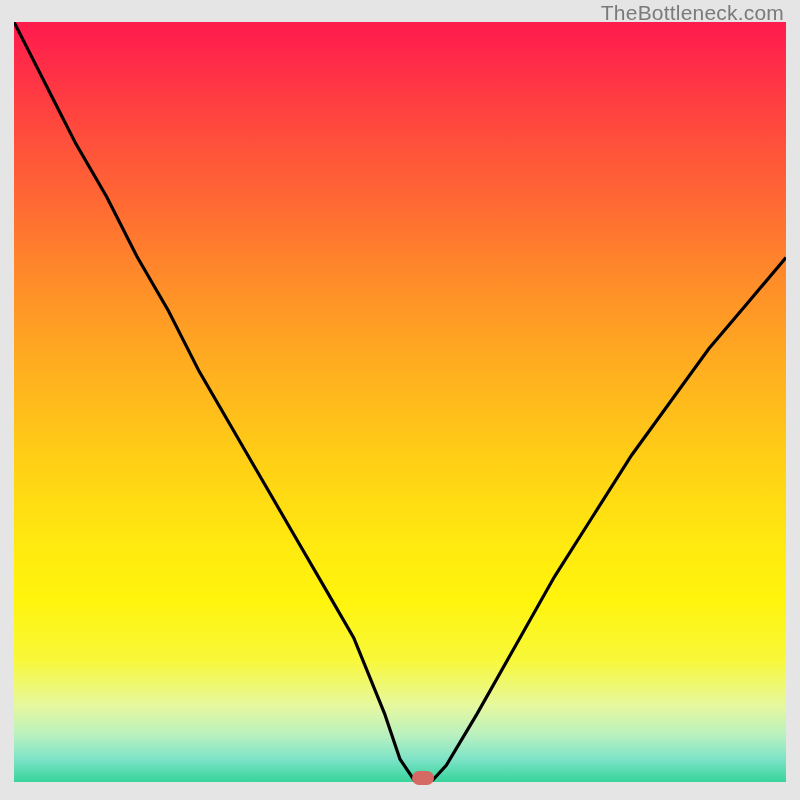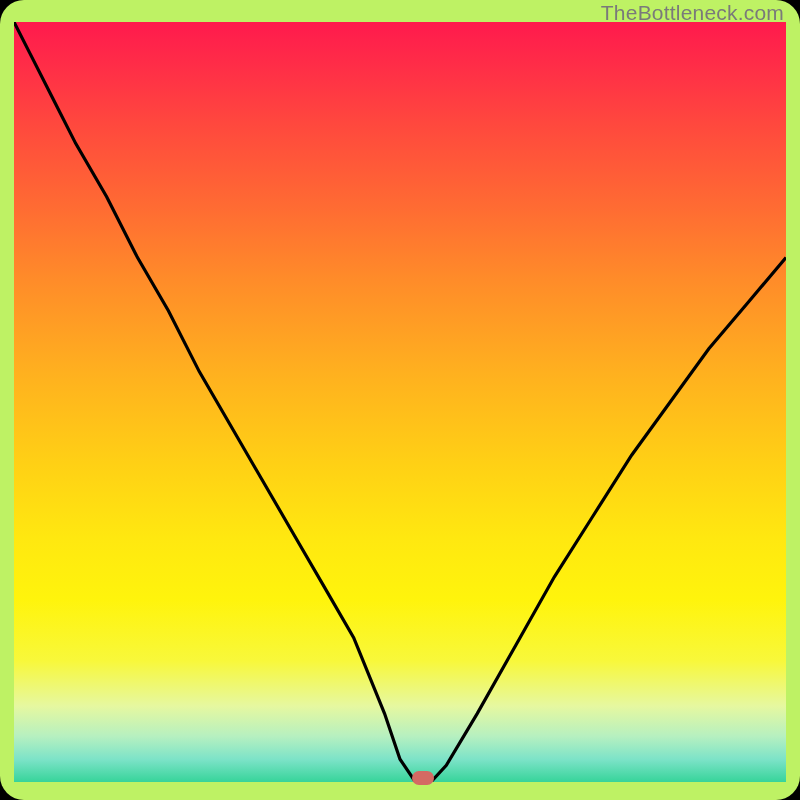--- a/index.html
+++ b/index.html
@@ -8,22 +8,21 @@
     width: 800px;
     height: 800px;
     overflow: hidden;
     background: #000;
     font-family: Arial, Helvetica, sans-serif;
   }
   .frame {
     position: relative;
     width: 800px;
     height: 800px;
-    background: #bef264;
-    border-radius: 24px;
+    background: #e5e5e5;
   }
   .plot-area {
     position: absolute;
     left: 14px;
     top: 22px;
     width: 772px;
     height: 760px;
   }
   .gradient-fill {
     position: absolute;

